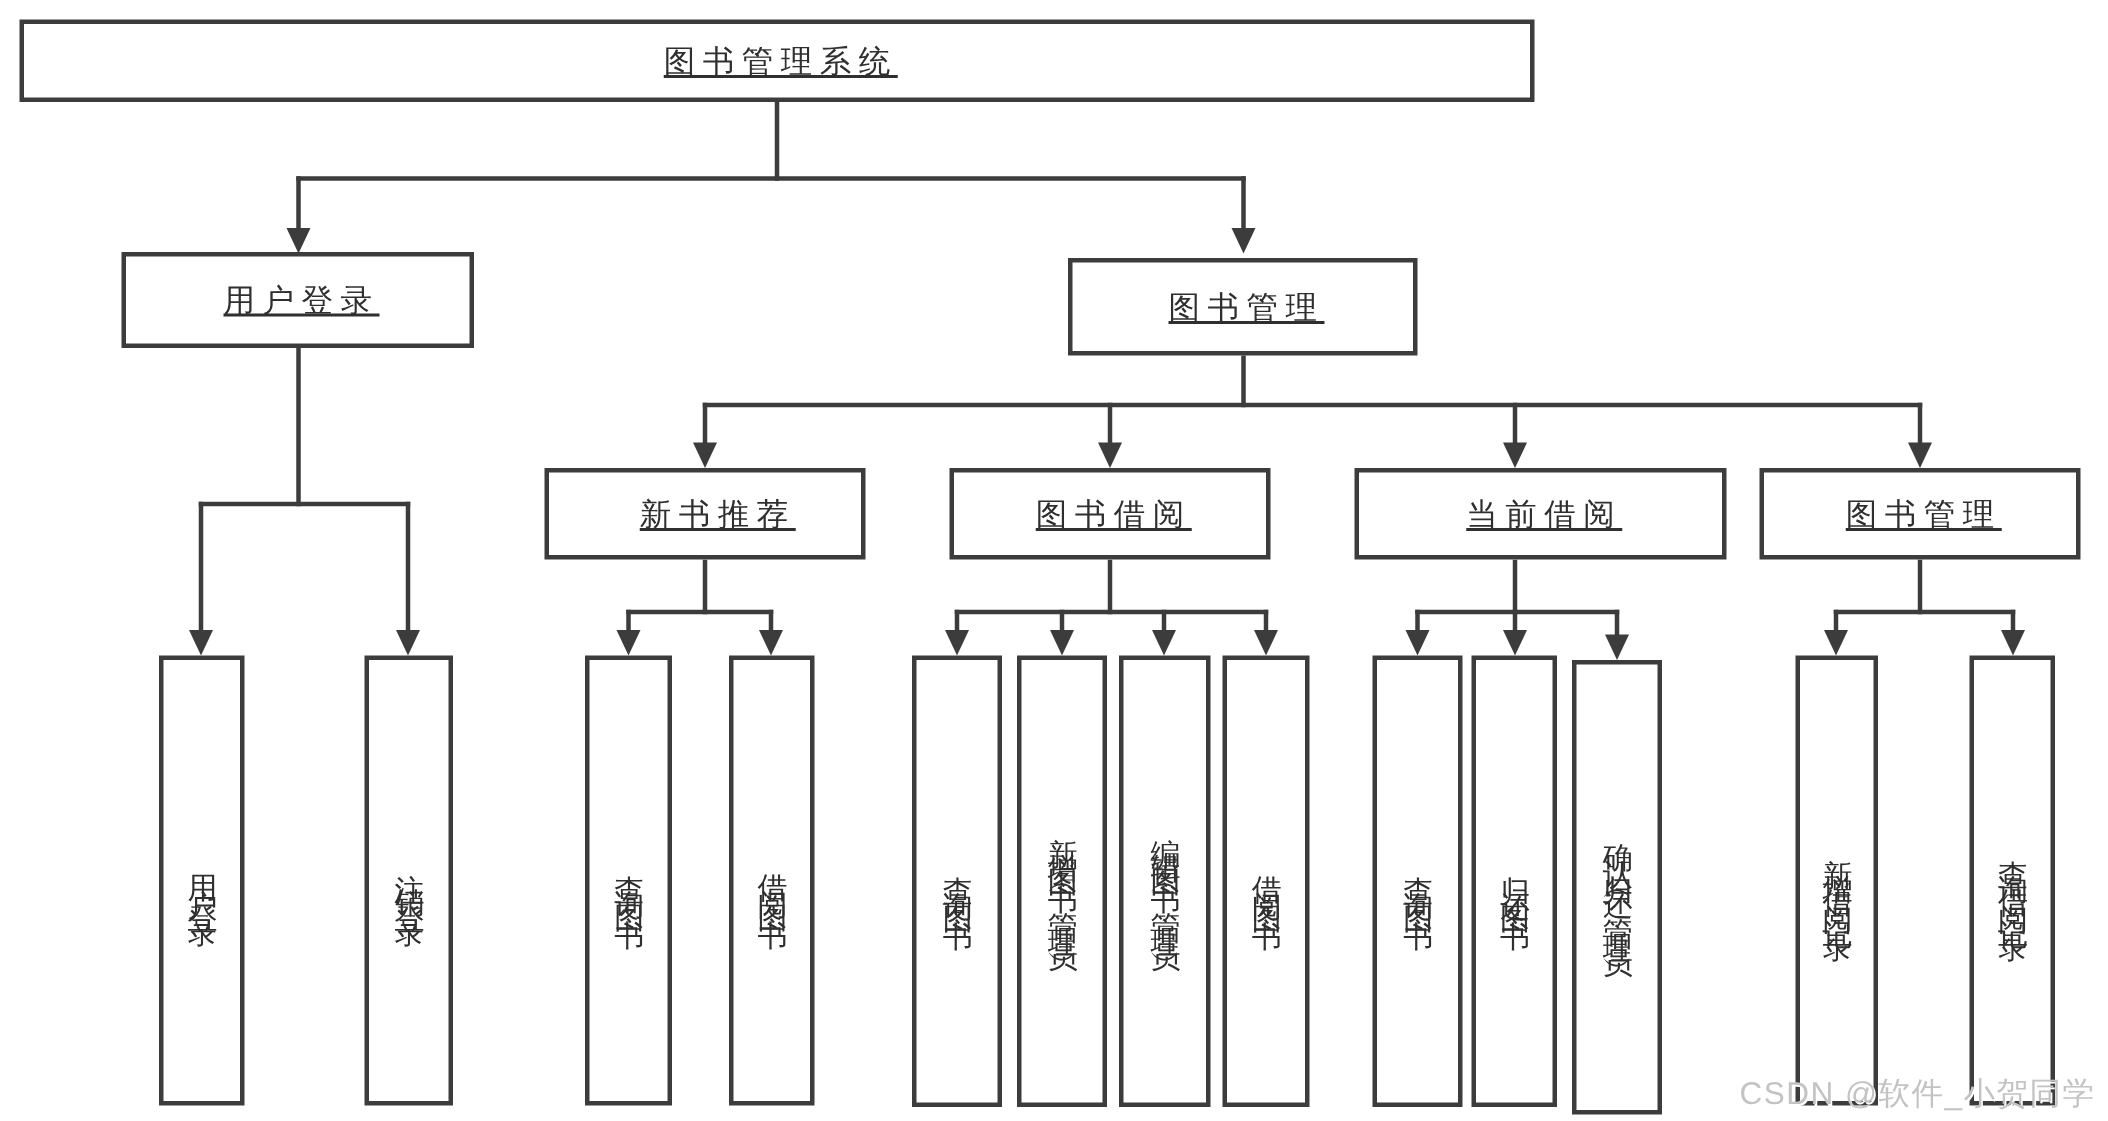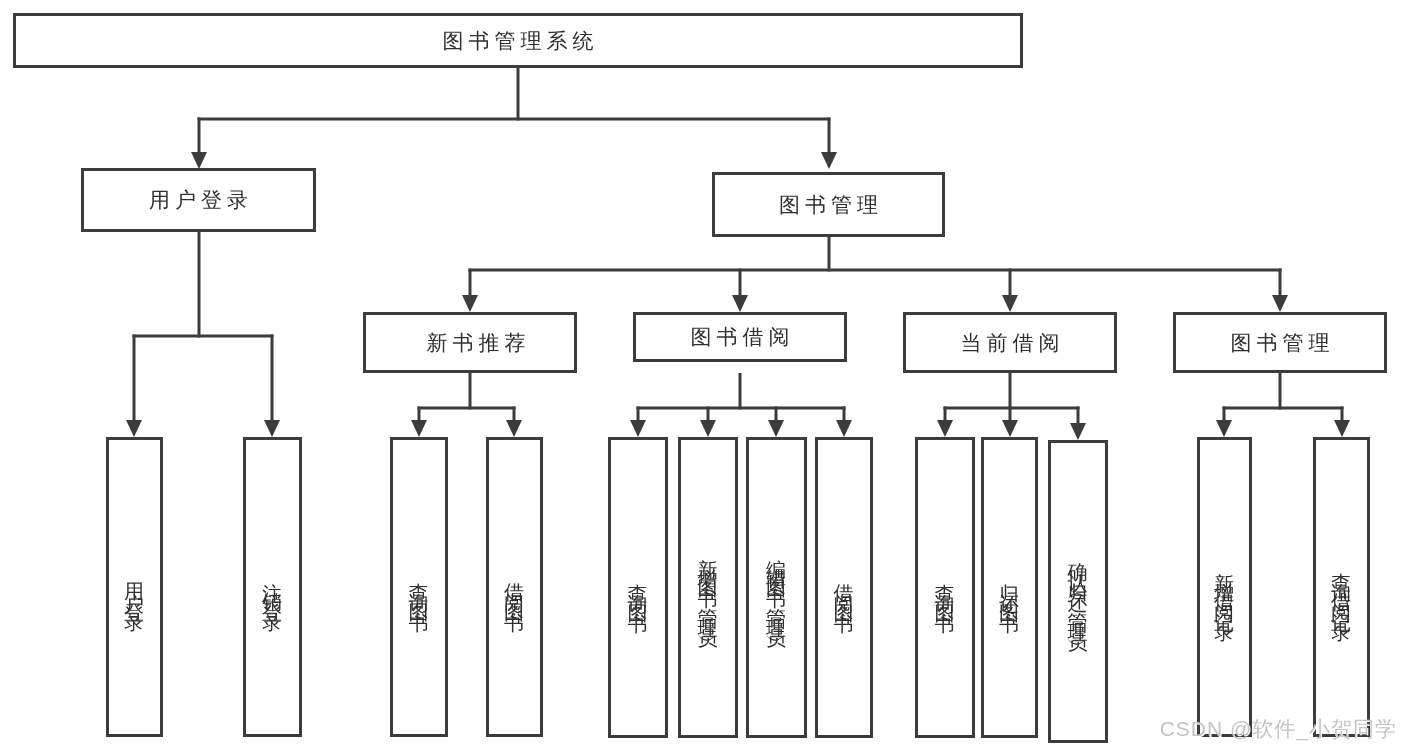--- a/index.html
+++ b/index.html
@@ -29,20 +29,21 @@
     align-items: center;
     justify-content: center;
     z-index: 2;
     color: #2f2f2f;
   }
   .box-h {
     font-size: 21px;
     letter-spacing: 5px;
     text-indent: 5px;
     white-space: nowrap;
+    text-decoration: underline;
   }
   .box-v {
     writing-mode: vertical-rl;
     text-orientation: mixed;
     font-size: 20px;
     letter-spacing: 10px;
     line-height: 1;
   }
   .watermark {
     position: absolute;
@@ -124,22 +125,22 @@
       <polygon points="1334,420 1350,420 1342,437" stroke="none"></polygon>
     </g>
   </svg>
 
   <div class="box box-h" style="left:13px; top:13px; width:1010px; height:55px;">图书管理系统</div>
 
   <div class="box box-h" style="left:81px; top:168px; width:235px; height:64px;">用户登录</div>
   <div class="box box-h" style="left:712px; top:172px; width:233px; height:65px;">图书管理</div>
 
   <div class="box box-h" style="left:363px; top:312px; width:214px; height:61px;padding-left:12px;">新书推荐</div>
-  <div class="box box-h" style="left:633px; top:312px; width:214px; height:50px;">图书借阅</div>
-  <div class="box box-h" style="left:903px; top:312px; width:214px; height:61px;">当前借阅</div>
+  <div class="box box-h" style="left:633px; top:312px; width:214px; height:61px;">图书借阅</div>
+  <div class="box box-h" style="left:903px; top:312px; width:248px; height:61px;">当前借阅</div>
   <div class="box box-h" style="left:1173px; top:312px; width:214px; height:61px;">图书管理</div>
 
   <div class="box box-v" style="left:106px; top:437px; width:57px; height:300px;">用户登录</div>
   <div class="box box-v" style="left:243px; top:437px; width:59px; height:300px;">注销登录</div>
 
   <div class="box box-v" style="left:390px; top:437px; width:58px; height:300px;">查询图书</div>
   <div class="box box-v" style="left:486px; top:437px; width:57px; height:300px;">借阅图书</div>
 
   <div class="box box-v" style="left:608px; top:437px; width:60px; height:301px;">查询图书</div>
   <div class="box box-v" style="left:678px; top:437px; width:60px; height:301px;">新增图书（管理员）</div>

